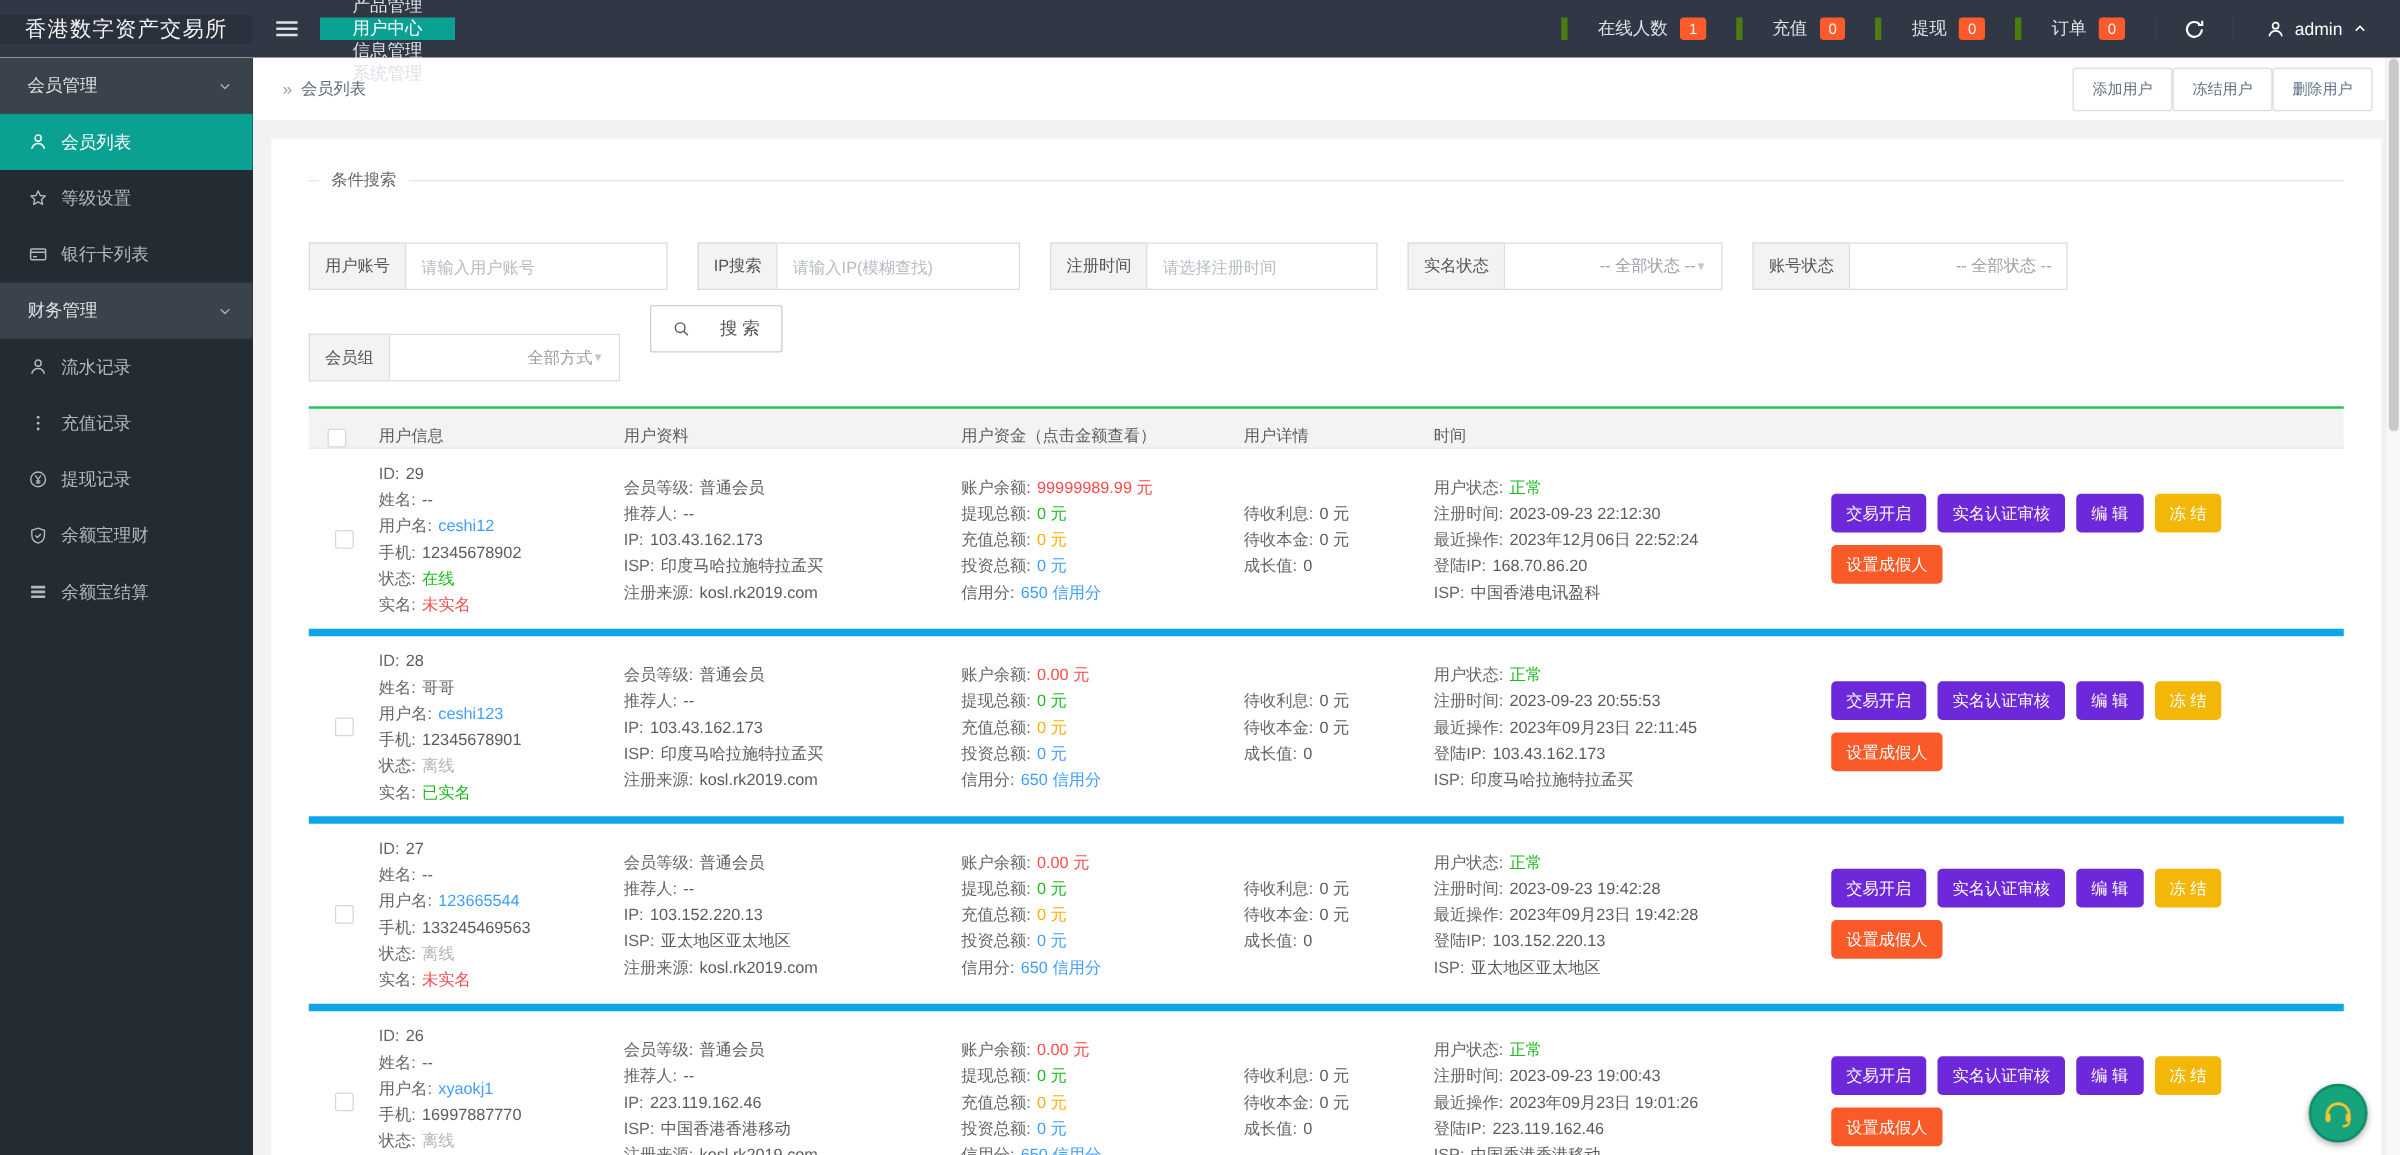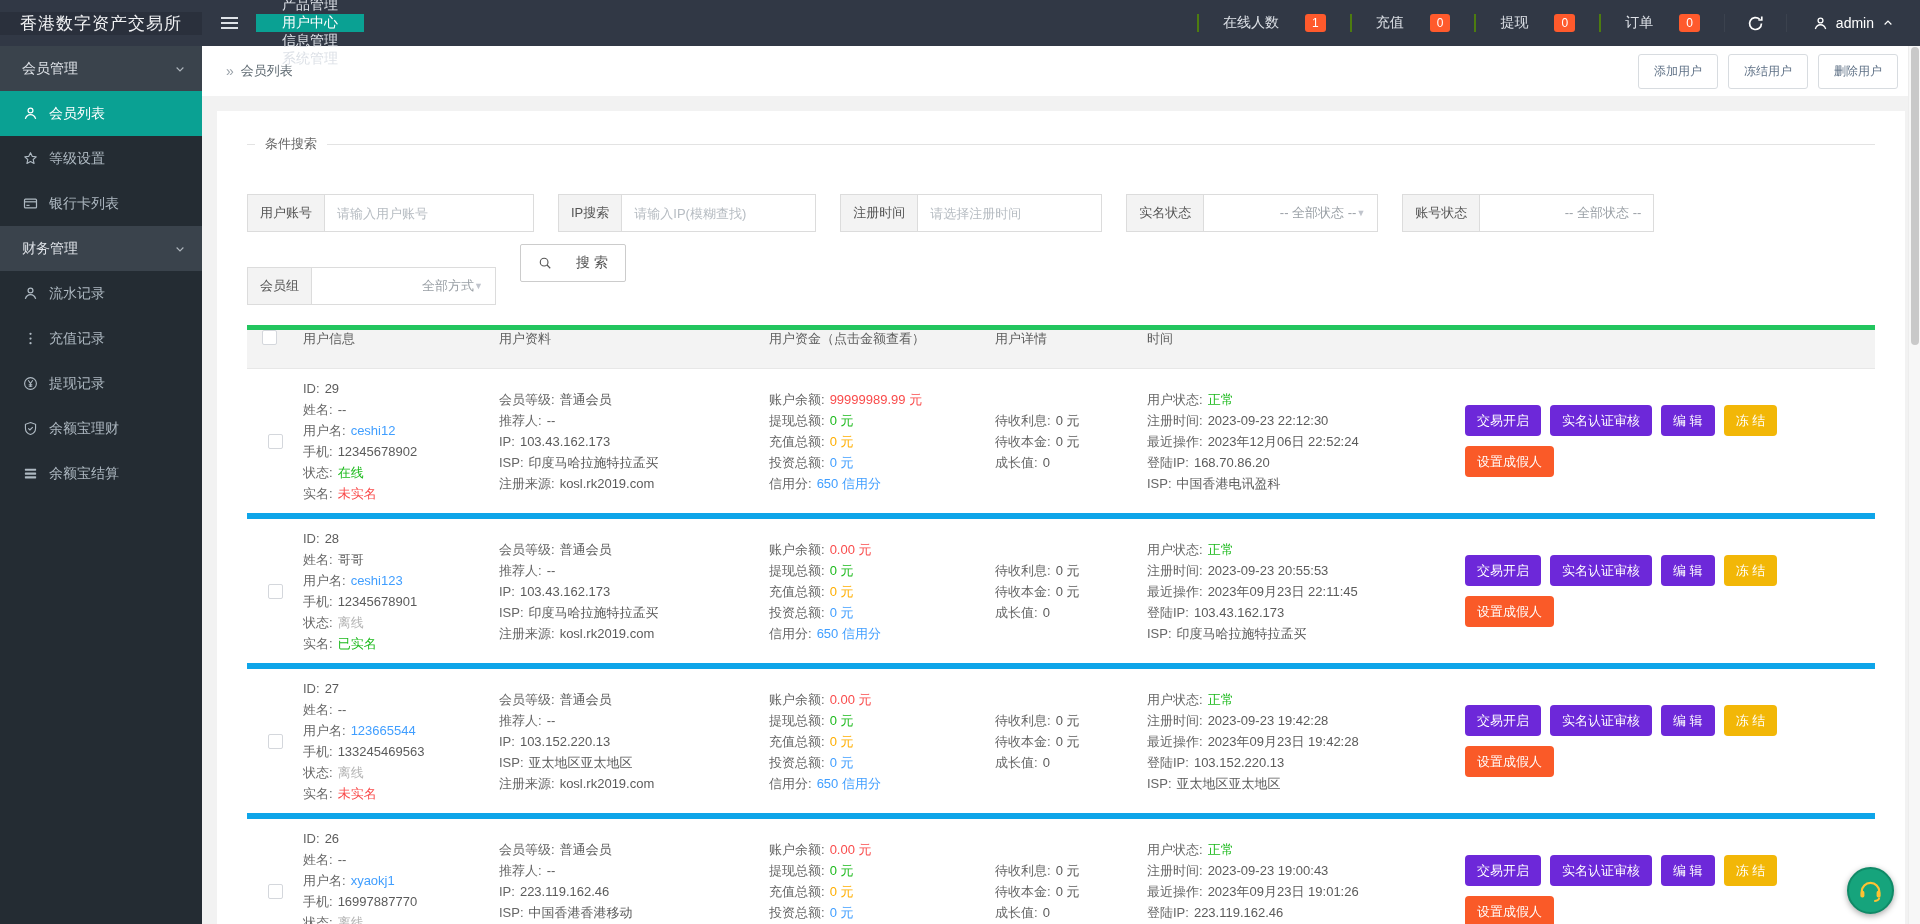--- a/index.html
+++ b/index.html
@@ -8,60 +8,60 @@
 
   
   .topbar { position:fixed; top:0; left:0; width:1920px; height:46px; background:#313845; display:flex; align-items:center; z-index:50; }
   .logo { width:202px; background:#2a303c; color:#f2f3f5; font-size:17px; display:flex; align-items:center; justify-content:center; letter-spacing:1px; flex:none; }
   .hamburger { width:54px; display:flex; flex-direction:column; align-items:center; justify-content:center; gap:3px; cursor:pointer; flex:none; }
   .hamburger span { width:17px; height:2px; background:#dfe3e8; }
   .topnav { display:flex; align-items:stretch;flex-direction:column; }
   .topnav .item { padding:0 26px; display:flex; align-items:center; color:#dde1e7; font-size:14px; cursor:pointer; }
   .topnav .item.active { background:#0aa193; color:#fff; }
   .topbar-right { margin-left:auto; display:flex; align-items:stretch; }
-  .stat { display:flex; align-items:center; gap:26px; padding:0 24px; border-left:2px solid #4d7c0f; color:#dde1e7; font-size:14px; cursor:pointer; }
+  .stat { display:flex; align-items:center; gap:10px; padding:0 24px; border-left:5px solid #4d7c0f; color:#dde1e7; font-size:14px; cursor:pointer; }
   .badge { background:#ff5a2c; color:#fff; font-size:12px; line-height:18px; padding:0 7px; border-radius:3px; }
   .refresh { width:62px; border-left:1px solid #3b424e; display:flex; align-items:center; justify-content:center; color:#fff; cursor:pointer; }
   .adminbox { display:flex; align-items:center; gap:8px; padding:0 26px; border-left:1px solid #3b424e; color:#fff; font-size:14px; cursor:pointer; }
 
   
   .sidebar { position:fixed; top:46px; left:0; bottom:0; width:202px; background:#242c33; z-index:40; }
   .sec-title { height:45px; display:flex; align-items:center; justify-content:space-between; padding:0 16px 0 22px; background:#3a434c; color:#dfe3e8; font-size:14px; cursor:pointer; }
   .sec-title .chev { color:#aeb6bd; display:flex; }
   .side-item { height:45px; display:flex; align-items:center; gap:11px; padding:0 22px; color:#aeb9c2; font-size:14px; cursor:pointer; }
   .side-item .sicon { display:flex; width:16px; justify-content:center; }
   .side-item.active { background:#0aa193; color:#fff; }
 
   
   .main { position:absolute; left:202px; top:46px; width:1718px; }
   .pagehead { height:50px; background:#fff; display:flex; align-items:center; justify-content:space-between; padding:0 22px 0 24px; }
   .breadcrumb { color:#5f6a72; font-size:13px; display:flex; align-items:center; gap:7px; }
   .breadcrumb .sym { color:#9aa2a9; font-size:14px; }
-  .pagehead-btns { display:flex; gap:10px; }
+  .pagehead-btns { display:flex; }
   .hbtn { border:1px solid #d8dcе0; border:1px solid #d8dce0; background:#fff; color:#5f7186; font-size:12px; padding:8px 15px; border-radius:3px; cursor:pointer; font-family:inherit; }
 
   .card { margin:15px; background:#fff; padding:24px 30px 0 30px; min-height:820px; }
 
   
   fieldset.search { border:none; border-top:1px solid #e3e3e3; }
   fieldset.search legend { color:#666; font-size:13px; padding:0 10px; margin-left:8px; }
   .srow { display:flex; gap:24px; margin-top:18px; flex-wrap:nowrap; }
   .srow2 { margin-top:12px; }
   .fgroup { display:flex; height:38px;margin-top:23px; }
   .flabel { background:#f3f3f3; border:1px solid #dcdcdc; border-right:none; display:flex; align-items:center; padding:0 12px; font-size:13px; color:#555; white-space:nowrap; }
   .finput { border:1px solid #dcdcdc; padding:0 12px; font-size:13px; color:#333; outline:none; font-family:inherit; }
   .finput::placeholder { color:#b6bcc2; }
   .fselect { border:1px solid #dcdcdc; display:flex; align-items:center; justify-content:flex-end; padding:0 12px; color:#9aa0a6; font-size:13px; cursor:pointer; background:#fff; }
   .selcaret { color:#c0c4cc; font-size:9px; }
   .fi0{width:210px}.fi1{width:200px}.fi2{width:195px}.fi3{width:185px}.fi4{width:175px}.fi5{width:175px}.fig{width:185px}
   .sbtn { border:1px solid #cccccc; background:#fff; height:38px; display:flex; align-items:center; gap:24px; padding:0 17px; font-size:14px; color:#555; border-radius:2px; cursor:pointer; font-family:inherit; }
 
   
   .tbl { margin-top:20px; }
-  .thead { display:flex; align-items:flex-start; background:#f3f3f3; border-top:5px solid #22c55e; border-bottom:1px solid #e7e7e7; height:44px; font-size:13px; color:#5e5e5e; }
+  .thead { display:flex; align-items:flex-end; background:#f3f3f3; border-top:2px solid #22c55e; border-bottom:1px solid #e7e7e7; height:34px; font-size:13px; color:#5e5e5e; }
   .hcell { padding-left:12px; }
   .w-check { width:44px; display:flex; justify-content:center; padding-left:0; flex:none; }
   .w-info { width:196px; flex:none; }
   .w-profile { width:270px; flex:none; }
   .w-funds { width:226px; flex:none; }
   .w-detail { width:152px; flex:none; }
   .w-time { width:318px; flex:none; }
   .w-actions { flex:1; }
   .trow { display:flex; align-items:center; border-bottom:6px solid #0ea5e9; padding:9px 0; min-height:144px; }
   .cell { font-size:13px; color:#666; line-height:21px; padding-left:12px; }

